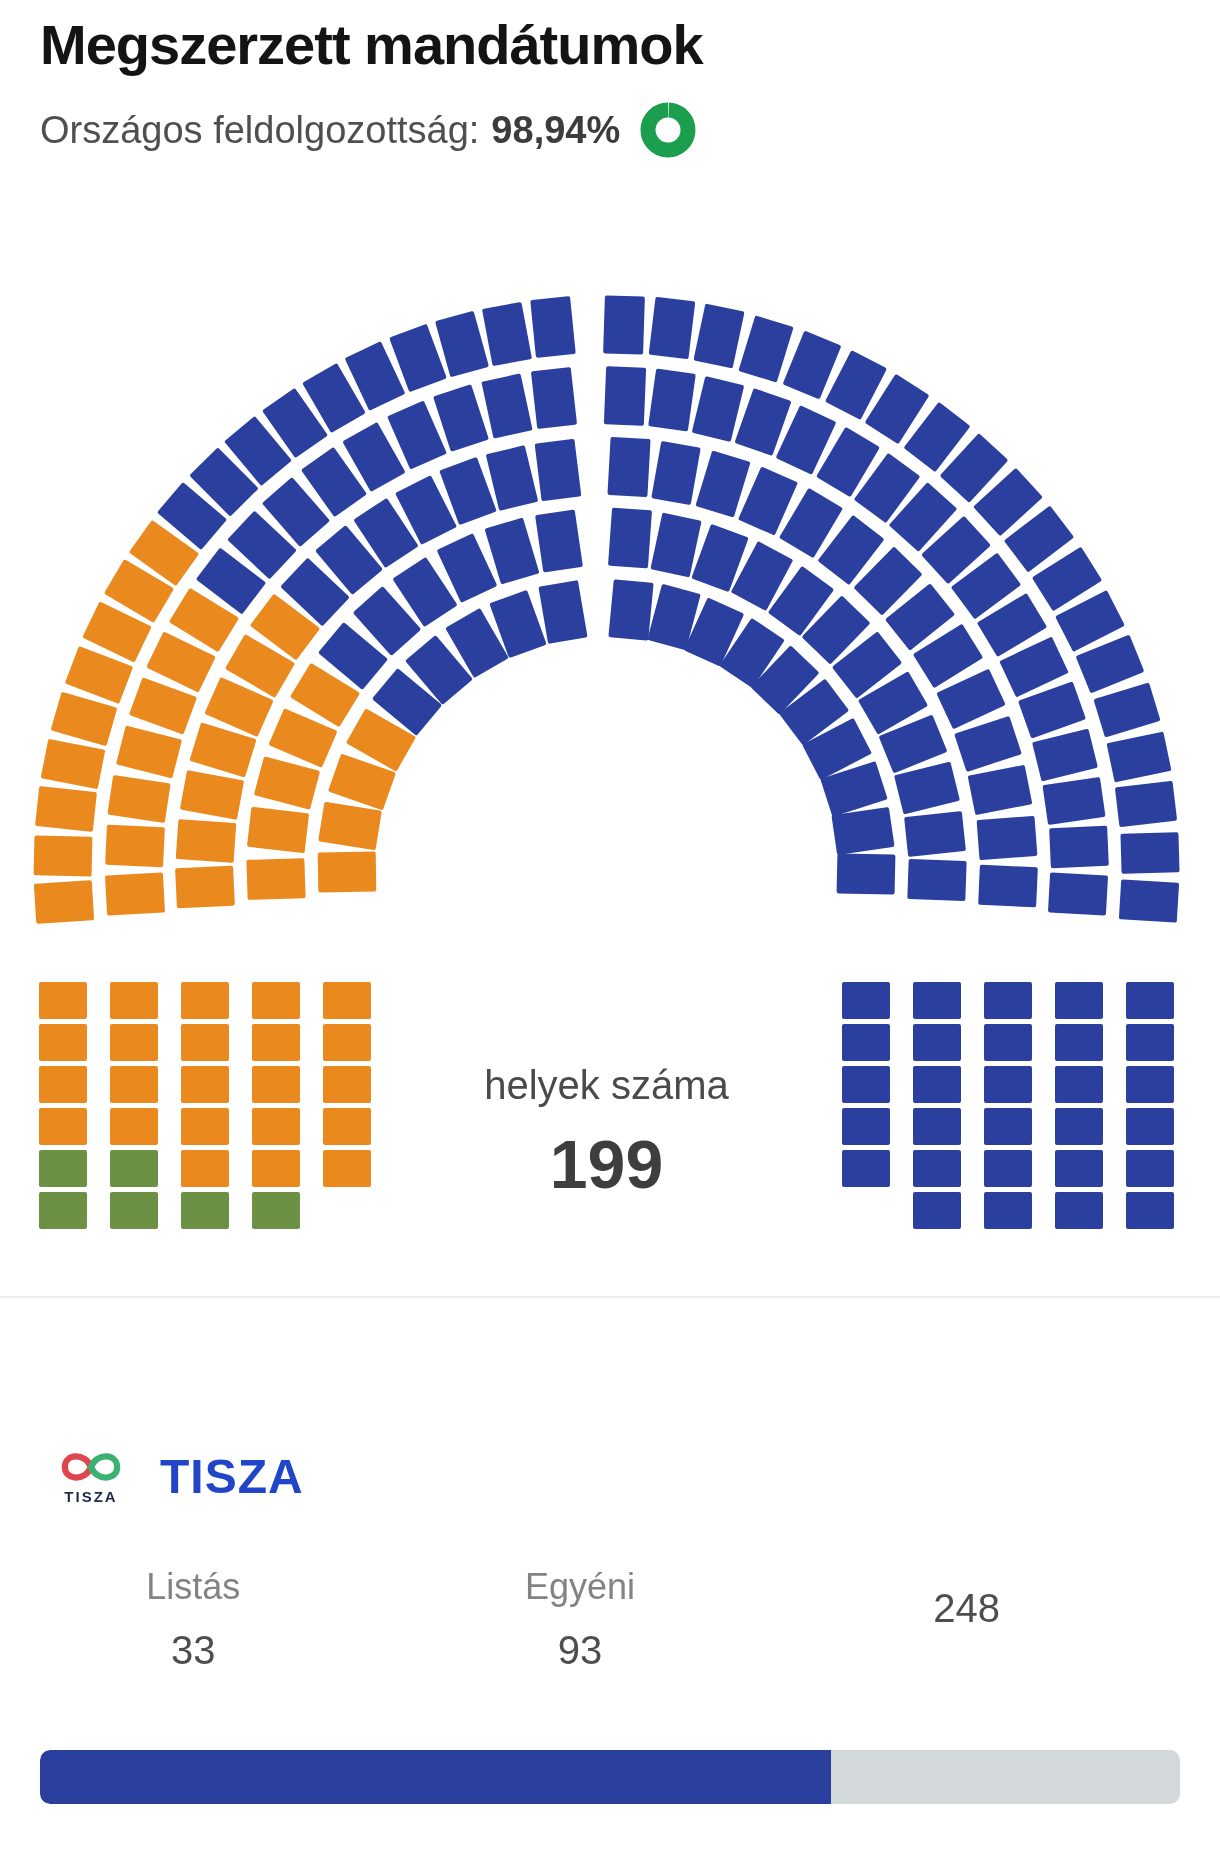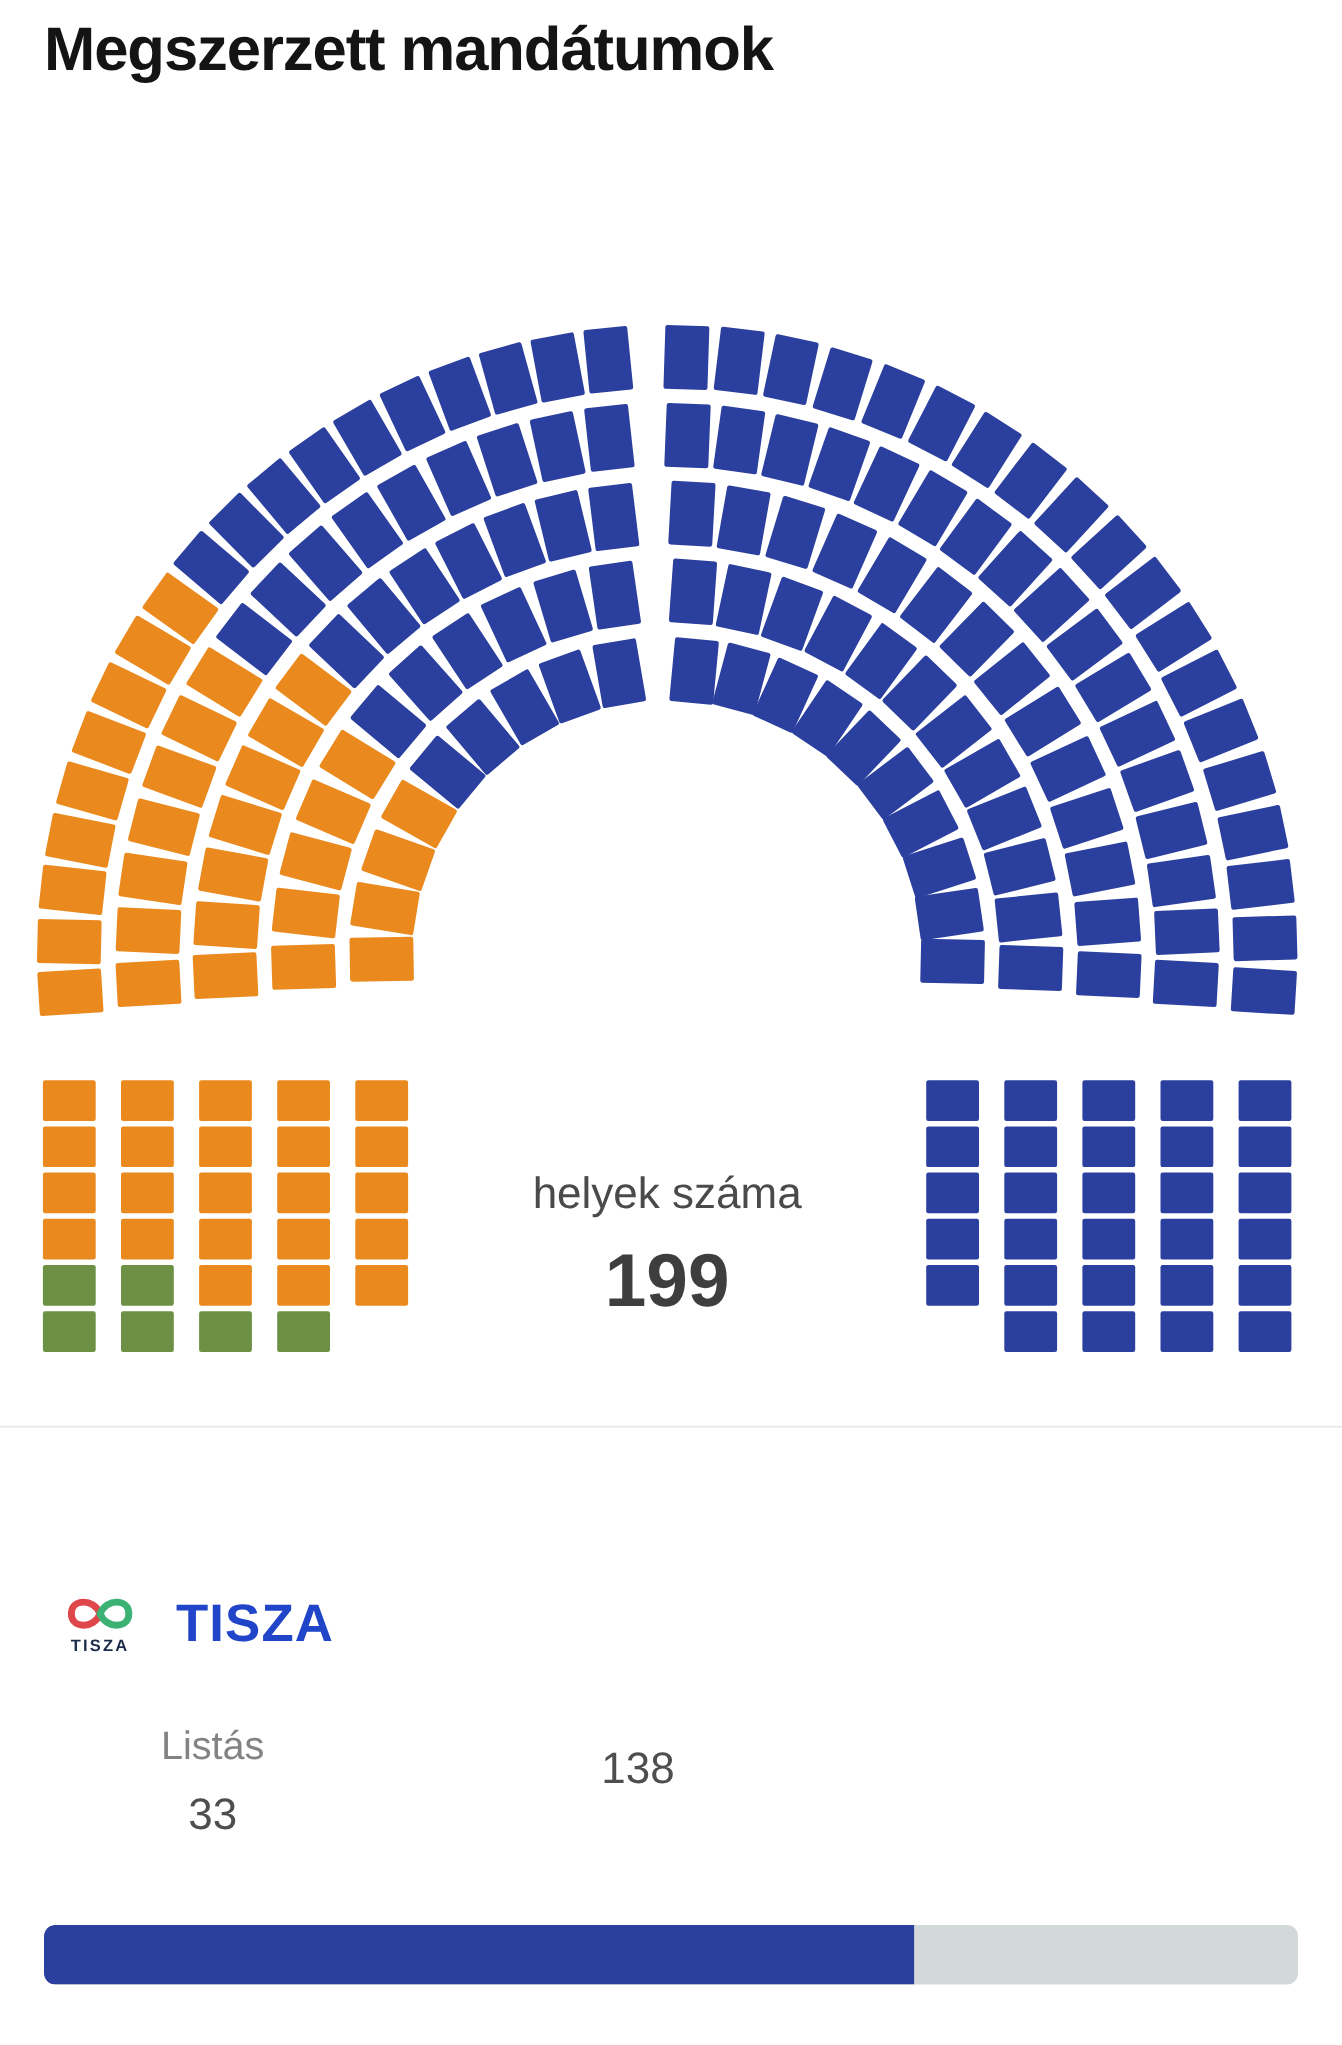--- a/index.html
+++ b/index.html
@@ -48,20 +48,27 @@
   }
   .progress-fill{height:100%;background:#2b3f9e;border-radius:10px 0 0 10px;}
 </style>
 </head>
 <body>
 
 <div class="screen">
 
   <div class="page-title">Megszerzett mandátumok</div>
 
+  <div class="processed-row">
+    <span class="processed-label">Országos feldolgozottság:</span>
+    <span class="processed-value">98,94%</span>
+    <svg class="donut" viewBox="0 0 56 56">
+      <circle cx="28" cy="28" r="20" fill="none" stroke="#1b9e4d" stroke-width="15" stroke-dasharray="124.2 1.46" transform="rotate(-88 28 28)"></circle>
+    </svg>
+  </div>
 
   <div class="chart" id="parliament">
       <div class="seat" style="left: 39px; top: 942px; width: 48px; height: 37px; background: rgb(109, 145, 68); transform: rotate(0deg);"></div>
       <div class="seat" style="left: 110px; top: 942px; width: 48px; height: 37px; background: rgb(109, 145, 68); transform: rotate(0deg);"></div>
       <div class="seat" style="left: 181px; top: 942px; width: 48px; height: 37px; background: rgb(109, 145, 68); transform: rotate(0deg);"></div>
       <div class="seat" style="left: 252px; top: 942px; width: 48px; height: 37px; background: rgb(109, 145, 68); transform: rotate(0deg);"></div>
       <div class="seat" style="left: 39px; top: 900px; width: 48px; height: 37px; background: rgb(109, 145, 68); transform: rotate(0deg);"></div>
       <div class="seat" style="left: 110px; top: 900px; width: 48px; height: 37px; background: rgb(109, 145, 68); transform: rotate(0deg);"></div>
       <div class="seat" style="left: 181px; top: 900px; width: 48px; height: 37px; background: rgb(234, 138, 30); transform: rotate(0deg);"></div>
       <div class="seat" style="left: 252px; top: 900px; width: 48px; height: 37px; background: rgb(234, 138, 30); transform: rotate(0deg);"></div>
@@ -276,21 +283,25 @@
     </div>
     <div class="party-name">TISZA</div>
   </div>
 
   <div class="stats">
     <div>
       <div class="stat-label">Listás</div>
       <div class="stat-value">33</div>
     </div>
     <div>
-      <div class="stat-value">138</div>
+      <div class="stat-label">Egyéni</div>
+      <div class="stat-value">93</div>
+    </div>
+    <div>
+      <div class="stat-value">248</div>
     </div>
   </div>
 
   <div class="progress-track">
     <div class="progress-fill" style="width: 69.35%;"></div>
   </div>
 
 </div>
 
 </body></html>

